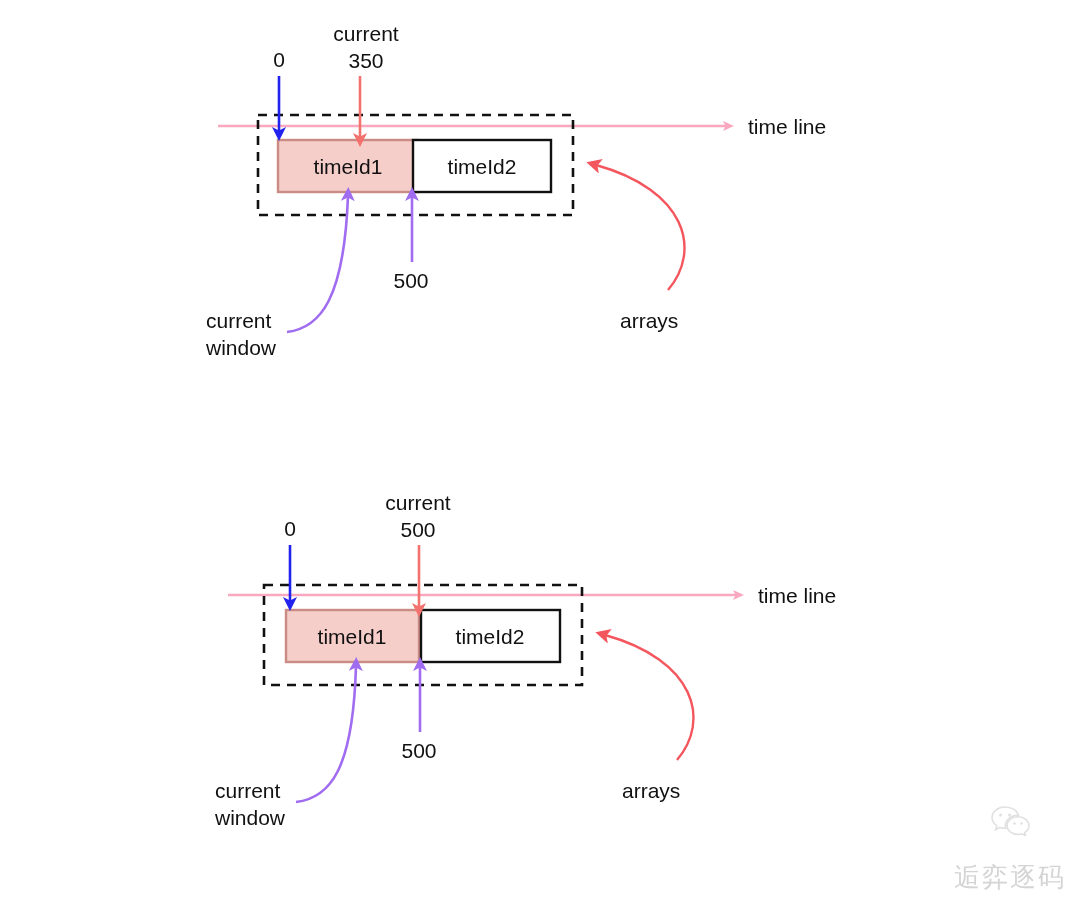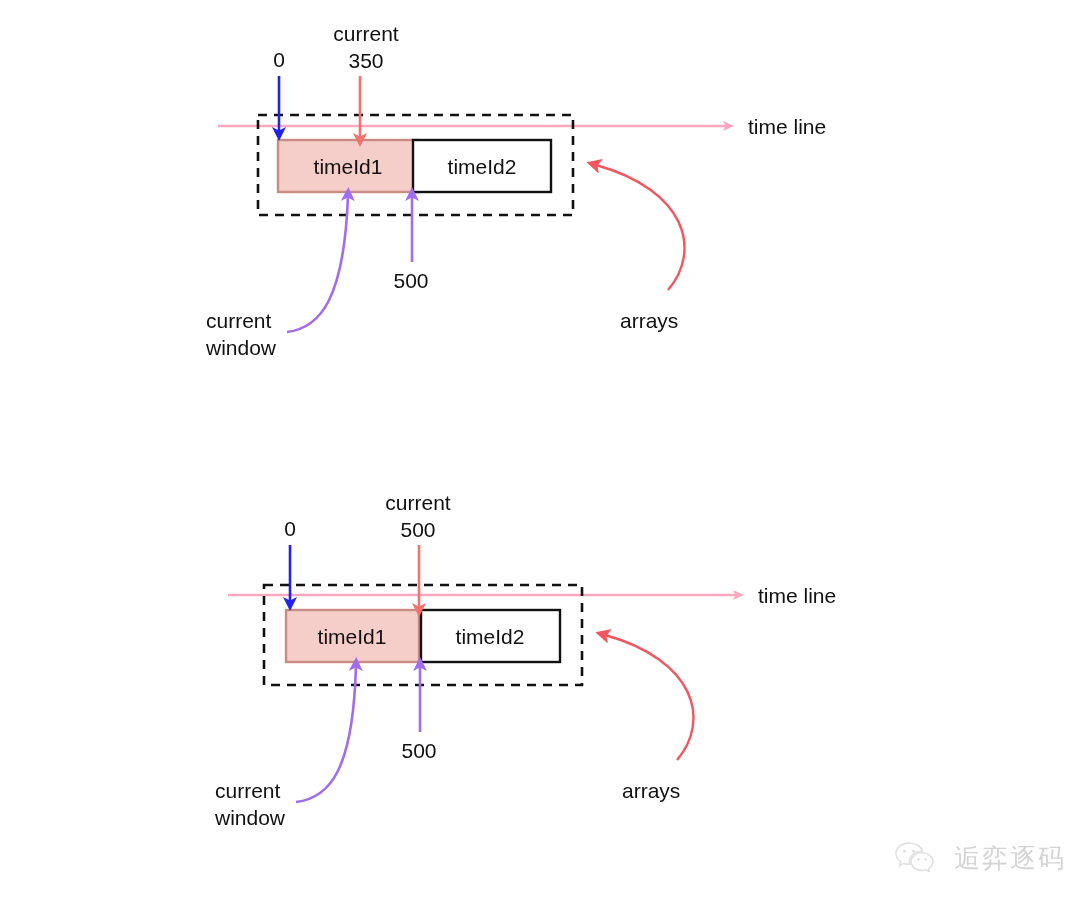--- a/index.html
+++ b/index.html
@@ -30,26 +30,27 @@
   }
   .lbl {
     font-size: 21px;
   }
   .boxlbl {
     font-size: 21px;
   }
   .watermark {
     position: absolute;
     right: 14px;
-    bottom: 41px;
+    bottom: 22px;
     display: flex;
     align-items: center;
     gap: 20px;
     opacity: 0.42;
     user-select: none;
+    flex-direction: column;
   }
   .wm-text {
     font-family: "Liberation Serif", serif;
     font-size: 26px;
     letter-spacing: 2px;
     color: #9a9a9a;
   }
 </style>
 </head>
 <body>

